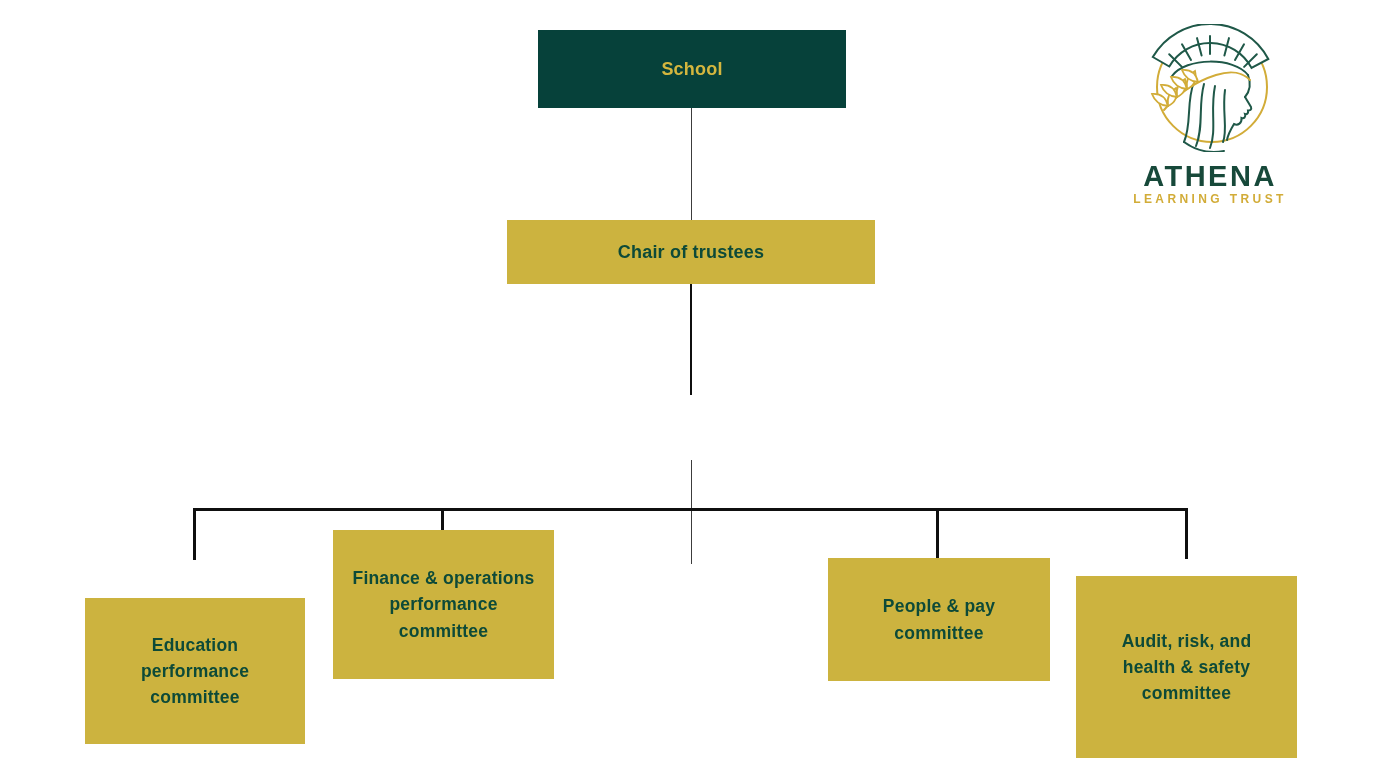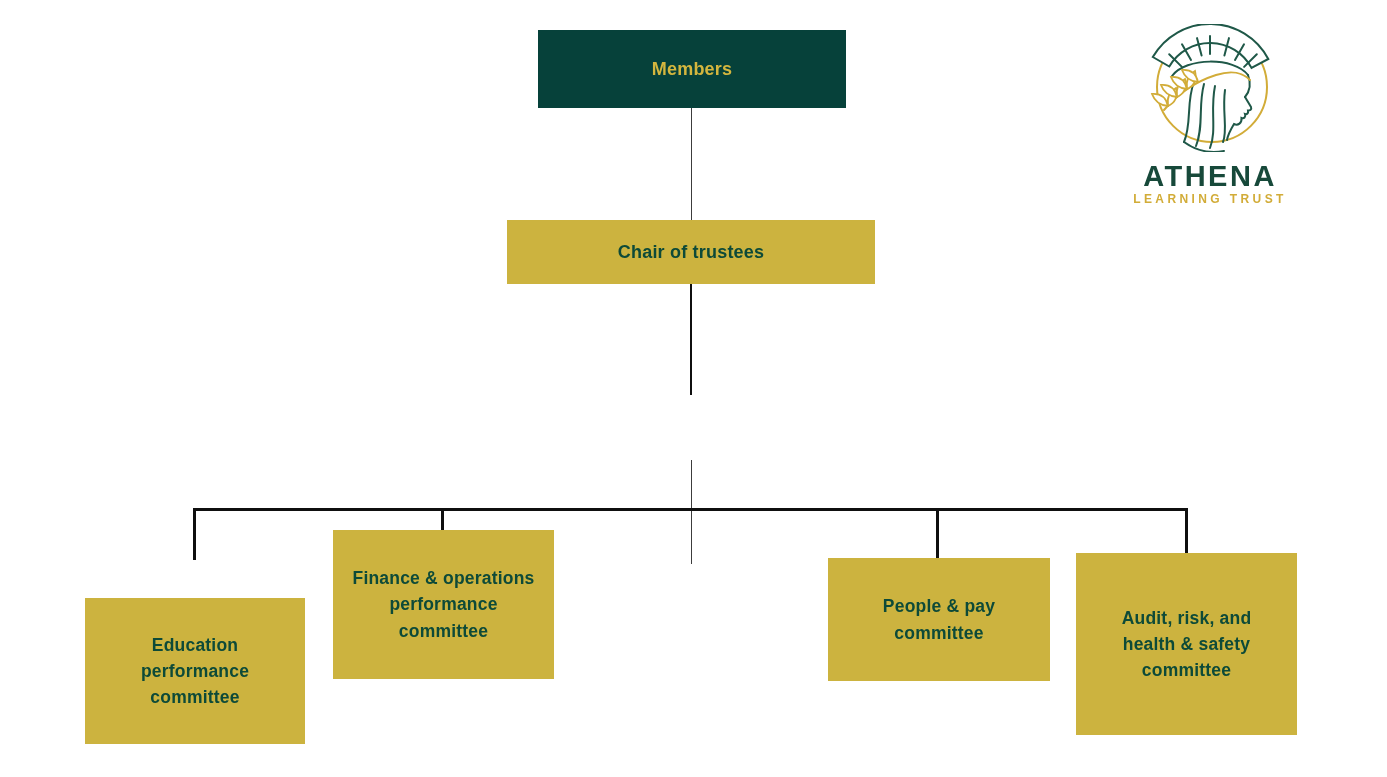--- a/index.html
+++ b/index.html
@@ -26,21 +26,21 @@
   .node.gold{background:var(--gold);color:var(--text-on-gold);}
   .node.green{background:var(--dark-green);color:var(--text-on-green);}
 
   #node-members{left:538px;top:30px;width:308px;height:78px;font-size:18px;}
   #node-chair{left:507px;top:220px;width:368px;height:64px;font-size:18px;}
   #node-trust-board{left:528px;top:395px;width:327px;height:65px;font-size:18px;}
   #node-education{left:85px;top:559px;width:220px;height:146px;margin-top:39px;}
   #node-finance{left:333px;top:530px;width:221px;height:149px;}
   #node-lgb{left:580px;top:564px;width:222px;height:180px;}
   #node-people{left:828px;top:558px;width:222px;height:123px;}
-  #node-audit{left:1076px;top:553px;width:221px;height:182px;}
+  #node-audit{left:1076px;top:576px;width:221px;height:182px;}
 
   
   .line{position:absolute;background:var(--connector);}
   .c-v1{left:691px;top:108px;width:1px;height:113px;background:var(--stem);}
   .c-v2{left:690px;top:284px;width:2px;height:111px;}
   .c-v3{left:691px;top:460px;width:1px;height:104px;background:var(--stem);}
   .c-h1{left:193px;top:508px;width:995px;height:3px;}
   .c-b1{left:193px;top:508px;width:3px;height:52px;}
   .c-b2{left:441px;top:508px;width:3px;height:51px;}
   .c-b4{left:936px;top:508px;width:3px;height:51px;}
@@ -69,21 +69,21 @@
 
   <div class="line c-v1"></div>
   <div class="line c-v2"></div>
   <div class="line c-v3"></div>
   <div class="line c-h1"></div>
   <div class="line c-b1"></div>
   <div class="line c-b2"></div>
   <div class="line c-b4"></div>
   <div class="line c-b5"></div>
 
-  <div class="node green" id="node-members">Members</div>
+  <div class="node green" id="node-members">School</div>
 
   <div class="node gold" id="node-chair">Chair of trustees</div>
 
 
   <div class="node gold" id="node-education">Education
 performance
 committee</div>
 
   <div class="node gold" id="node-finance">Finance &amp; operations
 performance

